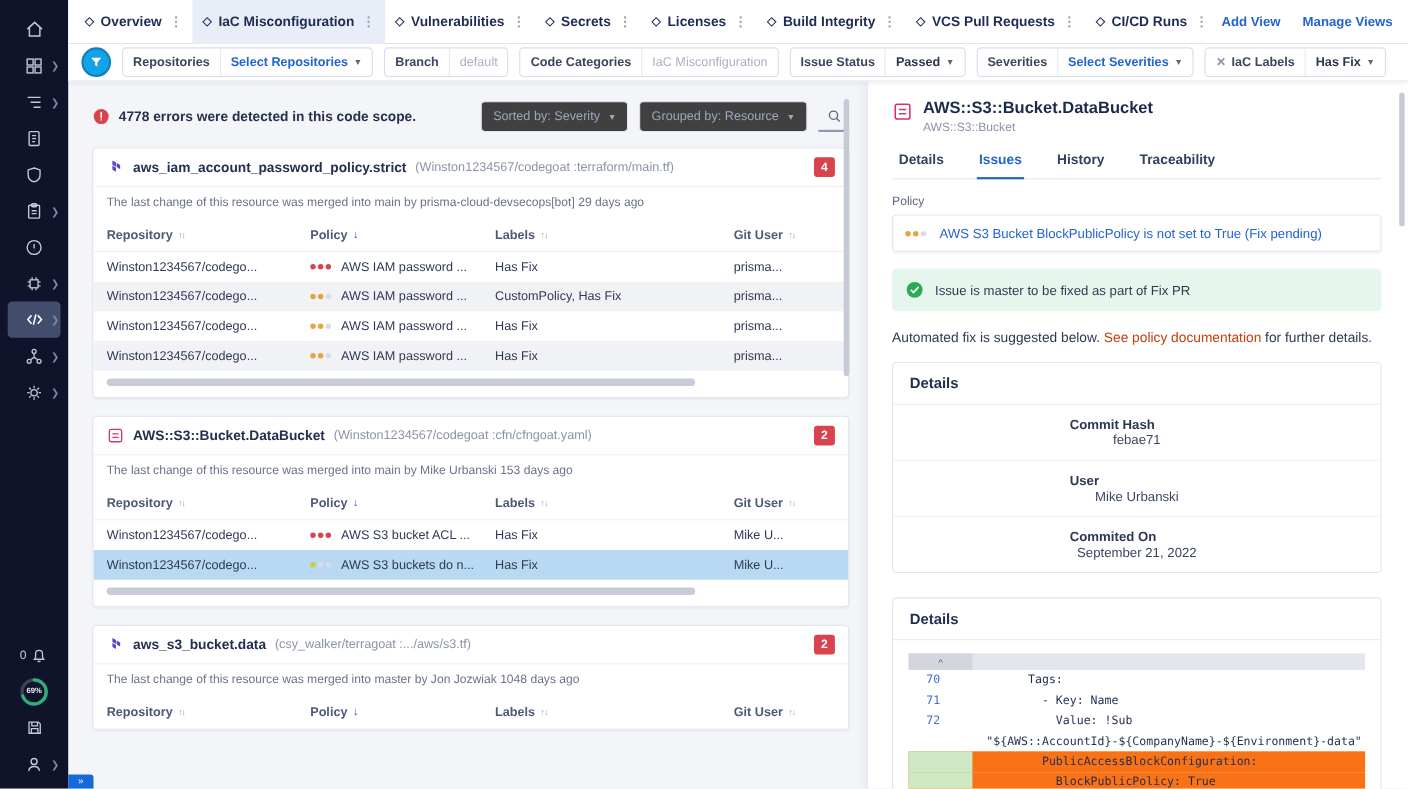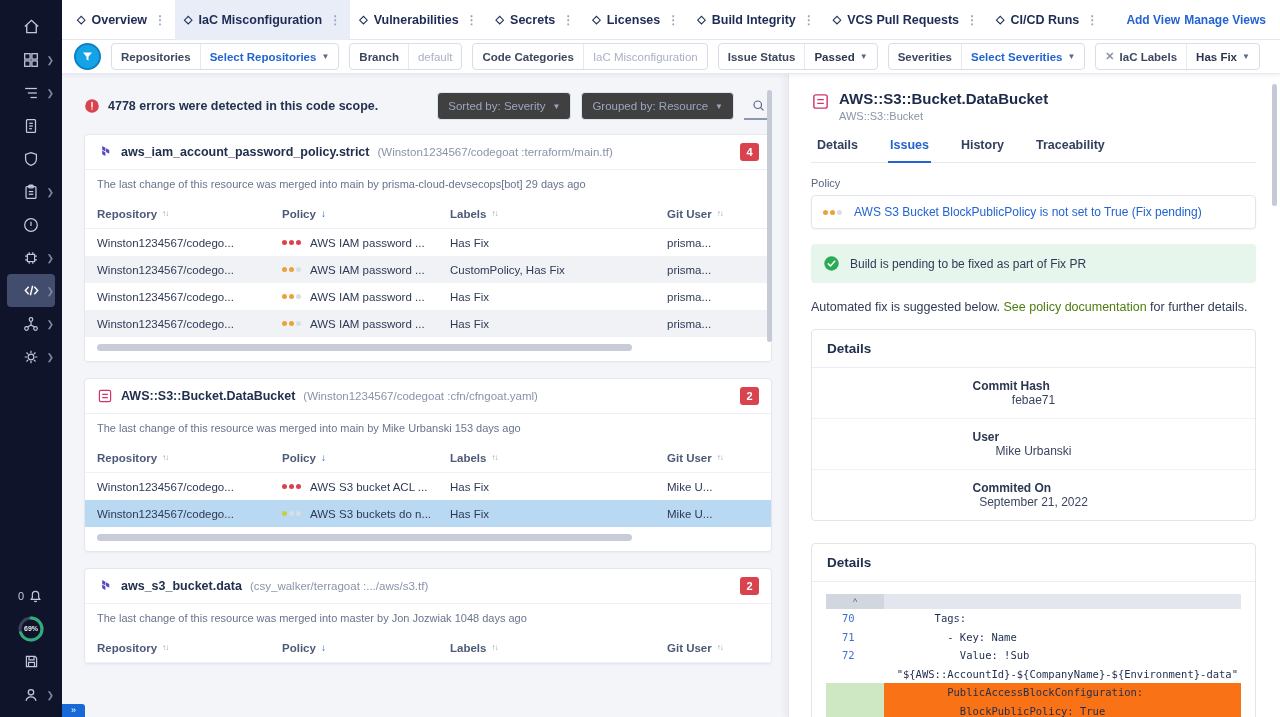--- a/index.html
+++ b/index.html
@@ -18,21 +18,21 @@
   .ring-wrap { position:relative; width:28px; height:28px; display:flex; align-items:center; justify-content:center; }
   .ring-label { position:absolute; font-size:7px; color:#e8ecf5; font-weight:700; }
 
   
   .content { flex:1; display:flex; flex-direction:column; min-width:0; }
   .topbar { height:40px; background:#ffffff; border-bottom:1px solid #e4e7ef; display:flex; align-items:center; padding:0 14px 0 6px; flex-shrink:0; }
   .tab { display:flex; align-items:center; gap:6px; height:40px; padding:0 9px; font-size:12.5px; font-weight:700; color:#1d2b55; cursor:pointer; white-space:nowrap; }
   .tab .diamond { font-size:11px; color:#1d2b55; }
   .tab .kebab { color:#9aa3b8; font-size:12px; margin-left:1px; }
   .tab.active { background:#e9edf7; }
-  .top-links { margin-left:auto; display:flex; gap:4px; font-size:12px; font-weight:600; color:#2264d1; white-space:nowrap; }
+  .top-links { margin-left:auto; display:flex; gap:20px; font-size:12px; font-weight:600; color:#2264d1; white-space:nowrap; }
   .top-links span { cursor:pointer; }
 
   
   .filterbar { height:34px; background:#ffffff; display:flex; align-items:center; gap:10px; padding:0 12px; border-bottom:1px solid #e8eaf1; box-shadow:0 2px 4px rgba(20,30,60,.06); flex-shrink:0; position:relative; z-index:2; }
   .funnel-btn { width:27px; height:27px; border-radius:50%; background:#15a3e8; border:2px solid #0f7fc6; display:flex; align-items:center; justify-content:center; cursor:pointer; flex-shrink:0; }
   .pill { display:flex; align-items:stretch; border:1px solid #d9dde8; border-radius:4px; height:27px; background:#fff; font-size:11.5px; overflow:hidden; white-space:nowrap; }
   .pill .seg { display:flex; align-items:center; gap:5px; padding:0 9px; }
   .pill .seg + .seg { border-left:1px solid #e6e9f0; }
   .seg.lbl { color:#3c465f; font-weight:600; }
   .seg.val { color:#2264d1; font-weight:600; cursor:pointer; }
@@ -77,21 +77,21 @@
   .panel-head { display:flex; align-items:flex-start; gap:9px; }
   .panel-title { font-size:15px; font-weight:700; color:#1c2a4a; }
   .panel-sub { font-size:11px; color:#8a93a8; margin-top:3px; }
   .ptabs { display:flex; gap:28px; margin-top:16px; border-bottom:1px solid #e6e9f0; padding:0 4px; }
   .ptab { font-size:12.5px; color:#33405e; font-weight:600; padding:0 2px 9px; cursor:pointer; }
   .ptab.active { color:#2264d1; border-bottom:2px solid #2264d1; margin-bottom:-1px; }
   .policy-label { font-size:11px; color:#5a6581; margin:14px 0 6px; }
   .policy-box { border:1px solid #e2e5ee; border-radius:4px; padding:9px 11px; display:flex; align-items:center; gap:8px; font-size:12px; color:#2264d1; box-shadow:0 1px 2px rgba(20,30,60,.05); cursor:pointer; }
   .green-banner { background:#e7f6ec; border-radius:4px; display:flex; align-items:center; gap:10px; padding:11px 12px; margin-top:15px; font-size:12px; color:#2f3b55; }
   .fix-note { margin:17px 0 15px; font-size:12.5px; color:#2f3b55; }
-  .fix-note .link { color:#4d7c0f; cursor:pointer; }
+  .fix-note .link { color:#c2410c; cursor:pointer; }
   .dcard { border:1px solid #e2e5ee; border-radius:4px; margin-bottom:22px; background:#fff; }
   .dcard-title { padding:11px 15px; font-size:13.5px; font-weight:700; color:#22304e; border-bottom:1px solid #e9ecf2; }
   .dfield { display:flex; align-items:center; padding:11px 15px; font-size:12px; border-bottom:1px solid #f0f2f6;flex-direction:column; }
   .dfield:last-child { border-bottom:none; }
   .dfield .flbl { width:122px; font-weight:700; color:#2c3850; flex-shrink:0; }
   .dfield .fval { color:#3a4560; }
   .codewrap { margin:12px 14px 14px; }
   .code-head { display:flex; height:15px; background:#e3e6ec; }
   .code-head .gutc { width:58px; background:#d2d6de; display:flex; align-items:center; justify-content:center; font-size:9px; color:#5a6478; cursor:pointer; }
   .cline { display:flex; font-family:"DejaVu Sans Mono", monospace; font-size:10.5px; line-height:18.5px; color:#1e2c4e; }
@@ -559,21 +559,21 @@
               <i></i>
             </span>
           <span>AWS S3 Bucket BlockPublicPolicy is not set to True (Fix pending)</span>
         </div>
 
         <div class="green-banner">
           <svg width="17" height="17" viewBox="0 0 20 20">
               <circle cx="10" cy="10" r="8.5" fill="#2bab55"></circle>
               <path d="M6.3 10.4 L8.8 12.9 L13.8 7.3" stroke="#ffffff" stroke-width="1.8" fill="none" stroke-linecap="round"></path>
             </svg>
-          <span>Build is pending to be fixed as part of Fix PR</span>
+          <span>Issue is master to be fixed as part of Fix PR</span>
         </div>
 
         <div class="fix-note">
           <span>Automated fix is suggested below. </span><span class="link">See policy documentation</span><span> for further details.</span>
         </div>
 
         <div class="dcard">
           <div class="dcard-title">Details</div>
           <div class="dfield">
             <span class="flbl">Commit Hash</span>

